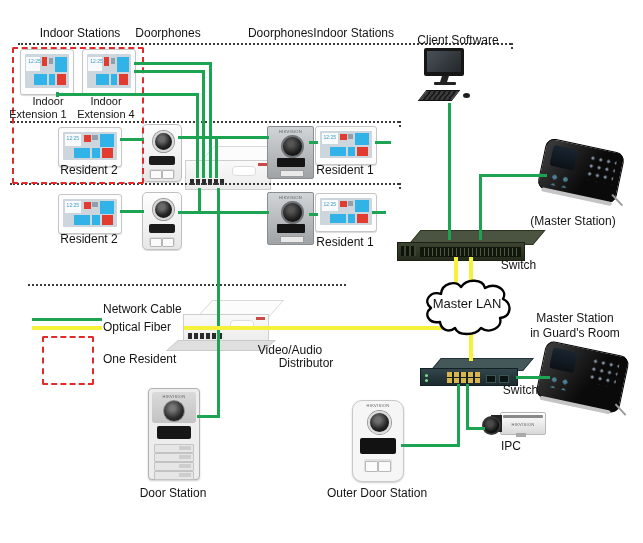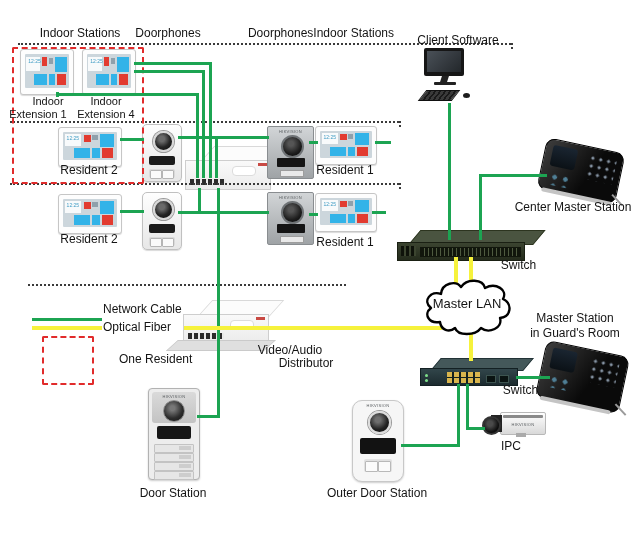--- a/index.html
+++ b/index.html
@@ -378,31 +378,31 @@
   <svg class="cloud" viewBox="0 0 95 64" style="left:420px;top:275px;width:95px;height:64px;">
     <path d="M 20 47 C 9 49 3 39 11 33 C 2 26 11 15 21 19 C 22 8 36 5 41 12 C 47 3 63 4 65 13 C 76 7 88 15 83 24 C 93 29 91 42 80 43 C 83 53 69 59 61 53 C 55 61 38 61 35 53 C 29 58 21 55 20 47 Z" fill="#ffffff" stroke="#000000" stroke-width="2.4" stroke-linejoin="round"></path>
   </svg>
   <div class="lbl big" style="left:423px;top:297px;width:88px;z-index:45;font-weight:normal;">Master LAN</div>
 
   <div class="cab g" style="left:32px;top:318px;width:70px;height:3px;z-index:30;"></div>
   <div class="cab y" style="left:32px;top:326px;width:70px;height:4px;z-index:30;"></div>
   <div class="redbox" style="left:42px;top:336px;width:48px;height:45px;"></div>
   <div class="lbl left" style="left:103px;top:303px;">Network Cable</div>
   <div class="lbl left" style="left:103px;top:321px;">Optical Fiber</div>
-  <div class="lbl left" style="left:103px;top:353px;margin-left:16px;">One Resident</div>
+  <div class="lbl left" style="left:103px;top:353px;">One Resident</div>
 
   <div class="lbl small" style="left:16px;top:95px;width:64px;">Indoor</div>
   <div class="lbl small" style="left:4px;top:108px;width:68px;">Extension 1</div>
   <div class="lbl small" style="left:74px;top:95px;width:64px;">Indoor</div>
   <div class="lbl small" style="left:72px;top:108px;width:68px;">Extension 4</div>
   <div class="lbl" style="left:58px;top:164px;width:62px;">Resident 2</div>
   <div class="lbl" style="left:311px;top:164px;width:68px;">Resident 1</div>
   <div class="lbl" style="left:58px;top:233px;width:62px;">Resident 2</div>
   <div class="lbl" style="left:311px;top:236px;width:68px;">Resident 1</div>
-  <div class="lbl" style="left:503px;top:201px;width:140px;">Center Master Station</div>
+  <div class="lbl" style="left:503px;top:215px;width:140px;">(Master Station)</div>
   <div class="lbl" style="left:496px;top:259px;width:45px;">Switch</div>
   <div class="lbl" style="left:505px;top:312px;width:140px;">Master Station</div>
   <div class="lbl" style="left:505px;top:327px;width:140px;">in Guard's Room</div>
   <div class="lbl" style="left:498px;top:384px;width:45px;">Switch</div>
   <div class="lbl" style="left:486px;top:440px;width:50px;">IPC</div>
   <div class="lbl" style="left:250px;top:344px;width:80px;">Video/Audio</div>
   <div class="lbl" style="left:266px;top:357px;width:80px;">Distributor</div>
   <div class="lbl" style="left:133px;top:487px;width:80px;">Door Station</div>
   <div class="lbl" style="left:327px;top:487px;width:100px;">Outer Door Station</div>
 

